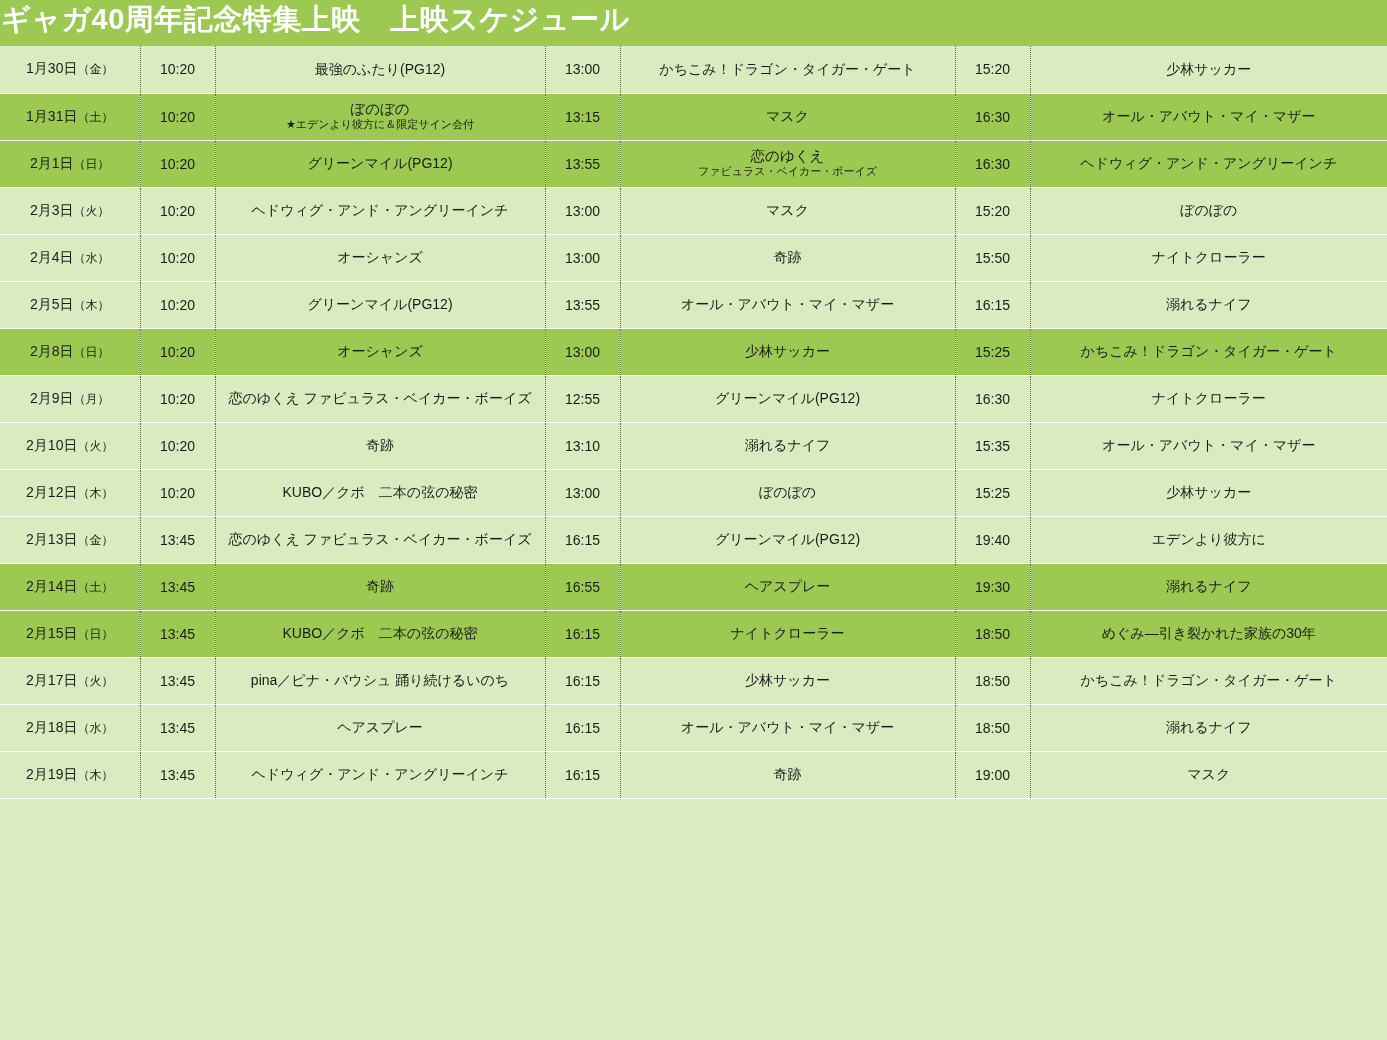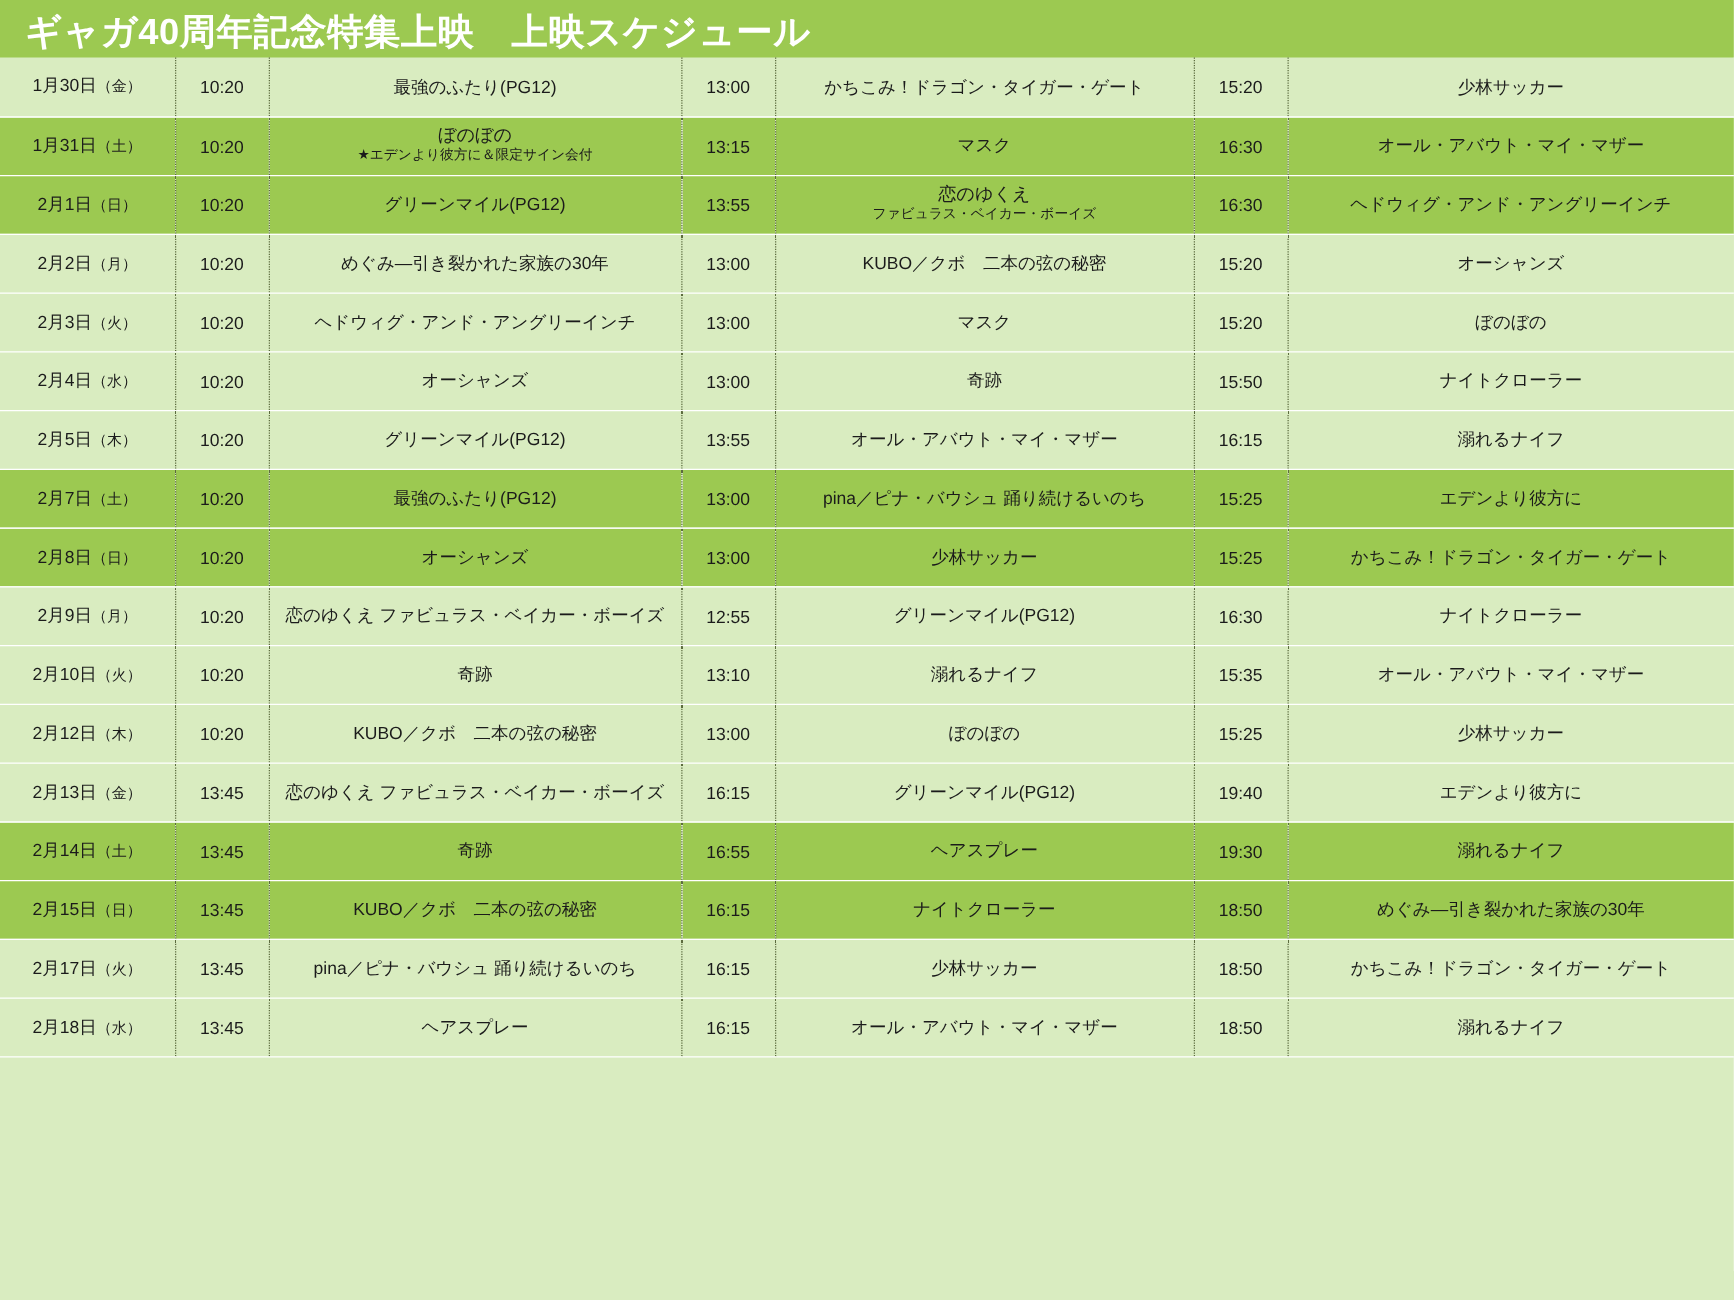--- a/index.html
+++ b/index.html
@@ -17,22 +17,22 @@
     width: 1387px;
     height: 1040px;
     position: relative;
     background: #d9ecc0;
     box-sizing: border-box;
   }
   .title-bar {
     height: 46px;
     background: #9cc951;
     display: flex;
-    align-items: flex-end;
-    padding-left: 20px;
+    align-items: flex-start;
+    padding-left: 1px;
     box-sizing: border-box;
   }
   .title-bar .title {
     font-size: 29px;
     font-weight: bold;
     color: #ffffff;
     letter-spacing: 0.5px;
     white-space: nowrap;
   }
   table.schedule {
@@ -140,29 +140,20 @@
           <td class="film">グリーンマイル(PG12)</td>
           <td class="time">13:55</td>
           <td class="film">
             <span class="main2">恋のゆくえ</span>
             <span class="sub">ファビュラス・ベイカー・ボーイズ</span>
           </td>
           <td class="time">16:30</td>
           <td class="film">ヘドウィグ・アンド・アングリーインチ</td>
         </tr>
         <tr class="row-light">
-          <td class="date"><span>2月2日</span><span class="dow">（月）</span></td>
-          <td class="time">10:20</td>
-          <td class="film">めぐみ―引き裂かれた家族の30年</td>
-          <td class="time">13:00</td>
-          <td class="film">KUBO／クボ　二本の弦の秘密</td>
-          <td class="time">15:20</td>
-          <td class="film">オーシャンズ</td>
-        </tr>
-        <tr class="row-light">
           <td class="date"><span>2月3日</span><span class="dow">（火）</span></td>
           <td class="time">10:20</td>
           <td class="film">ヘドウィグ・アンド・アングリーインチ</td>
           <td class="time">13:00</td>
           <td class="film">マスク</td>
           <td class="time">15:20</td>
           <td class="film">ぼのぼの</td>
         </tr>
         <tr class="row-light">
           <td class="date"><span>2月4日</span><span class="dow">（水）</span></td>
@@ -176,29 +167,20 @@
         <tr class="row-light">
           <td class="date"><span>2月5日</span><span class="dow">（木）</span></td>
           <td class="time">10:20</td>
           <td class="film">グリーンマイル(PG12)</td>
           <td class="time">13:55</td>
           <td class="film">オール・アバウト・マイ・マザー</td>
           <td class="time">16:15</td>
           <td class="film">溺れるナイフ</td>
         </tr>
         <tr class="row-dark">
-          <td class="date"><span>2月7日</span><span class="dow">（土）</span></td>
-          <td class="time">10:20</td>
-          <td class="film">最強のふたり(PG12)</td>
-          <td class="time">13:00</td>
-          <td class="film">pina／ピナ・バウシュ 踊り続けるいのち</td>
-          <td class="time">15:25</td>
-          <td class="film">エデンより彼方に</td>
-        </tr>
-        <tr class="row-dark">
           <td class="date"><span>2月8日</span><span class="dow">（日）</span></td>
           <td class="time">10:20</td>
           <td class="film">オーシャンズ</td>
           <td class="time">13:00</td>
           <td class="film">少林サッカー</td>
           <td class="time">15:25</td>
           <td class="film">かちこみ！ドラゴン・タイガー・ゲート</td>
         </tr>
         <tr class="row-light">
           <td class="date"><span>2月9日</span><span class="dow">（月）</span></td>
@@ -265,16 +247,25 @@
         </tr>
         <tr class="row-light">
           <td class="date"><span>2月18日</span><span class="dow">（水）</span></td>
           <td class="time">13:45</td>
           <td class="film">ヘアスプレー</td>
           <td class="time">16:15</td>
           <td class="film">オール・アバウト・マイ・マザー</td>
           <td class="time">18:50</td>
           <td class="film">溺れるナイフ</td>
         </tr>
+        <tr class="row-light">
+          <td class="date"><span>2月19日</span><span class="dow">（木）</span></td>
+          <td class="time">13:45</td>
+          <td class="film">ヘドウィグ・アンド・アングリーインチ</td>
+          <td class="time">16:15</td>
+          <td class="film">奇跡</td>
+          <td class="time">19:00</td>
+          <td class="film">マスク</td>
+        </tr>
       </tbody>
   </table>
 
 </div>
 
 </body></html>

